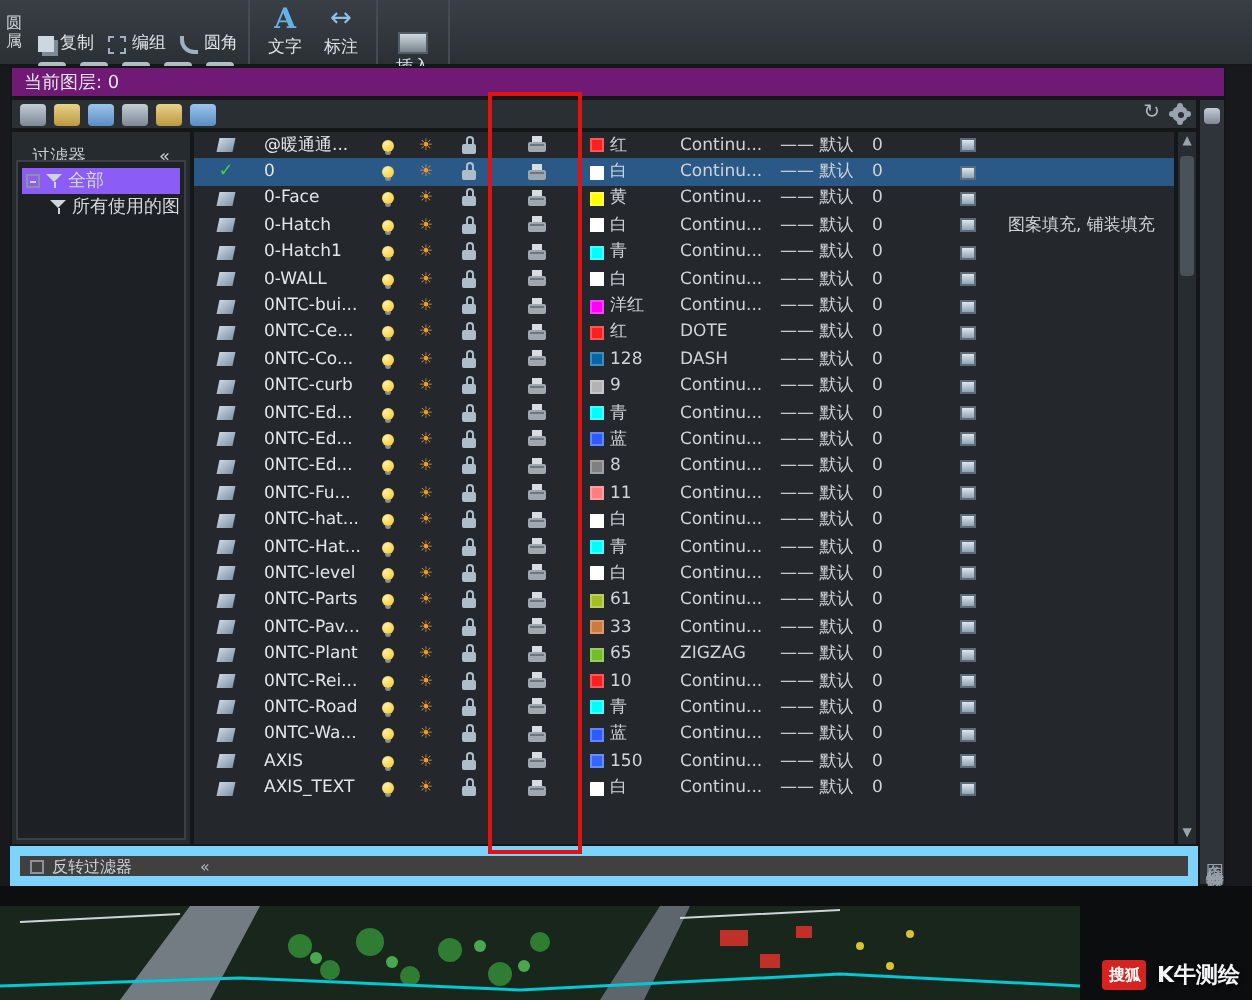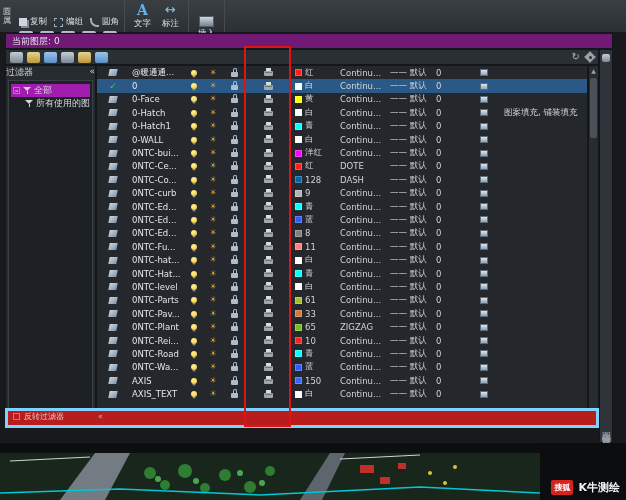--- a/index.html
+++ b/index.html
@@ -40,24 +40,24 @@
            box-sizing:border-box;display:flex;align-items:center;padding:0 4px;gap:4px}
   .tool-ic{width:13px;height:11px;background:linear-gradient(#c4cdd6,#7d8893);border-radius:2px;flex:none}
   .tool-ic.t2{background:linear-gradient(#e8d28a,#bb9840)} .tool-ic.t3{background:linear-gradient(#9cc4ec,#5a8ec4)}
   .tool-right{margin-left:auto;display:flex;align-items:center;gap:6px}
   .ic-refresh{color:#aeb6bd;font-size:10px;line-height:10px}
   .ic-gear{width:8px;height:8px;border-radius:50%;background:#9aa3ab;position:relative;
            box-shadow:0 -4px 0 -2.5px #9aa3ab,0 4px 0 -2.5px #9aa3ab,-4px 0 0 -2.5px #9aa3ab,4px 0 0 -2.5px #9aa3ab}
   .ic-gear::after{content:"";position:absolute;left:2.5px;top:2.5px;width:3px;height:3px;border-radius:50%;background:#2a2f34}
   
   .filters{position:absolute;left:5px;top:65px;width:91px;height:358px;background:#262b30;border:1px solid #14171a;box-sizing:border-box}
-  .filters-header{height:25px;display:flex;justify-content:space-between;align-items:flex-start;padding:0 0;color:#c8cdd2}
+  .filters-header{height:25px;display:flex;justify-content:space-between;align-items:center;padding:0 10px;color:#c8cdd2}
   .tree{position:absolute;top:14px;left:2px;right:2px;bottom:2px;background:#1d2125;border:1px solid #3a4046;padding:3px 2px;box-sizing:border-box}
   .titem{display:flex;align-items:center;gap:3px;height:13px;padding:0 2px;white-space:nowrap;overflow:hidden;color:#d5dade}
-  .titem.selected{background:#a21caf}
+  .titem.selected{background:#8b5cf6}
   .titem.child{margin-left:12px}
   .exp{width:7px;height:7px;border:1px solid #8a939c;position:relative;box-sizing:border-box;flex:none}
   .exp::after{content:"";position:absolute;left:1px;top:50%;transform:translateY(-50%);width:3px;height:1px;background:#cfd6dd}
   .funnel{position:relative;width:8px;height:8px;flex:none}
   .funnel::before{content:"";position:absolute;left:0;top:0;border-left:4px solid transparent;border-right:4px solid transparent;border-top:4px solid #cdd6de}
   .funnel::after{content:"";position:absolute;left:3.5px;top:4px;width:1px;height:3px;background:#cdd6de}
   
   .table{position:absolute;left:96px;top:65px;width:492px;height:358px;background:#24282d;border:1px solid #14171a;box-sizing:border-box;overflow:hidden}
   .cols{display:grid;grid-template-columns:32px 57px 16px 22px 21px 47px 45px 50px 46px 33px 35px minmax(0,1fr)}
   .thead{height:14px;background:linear-gradient(#31363c,#282d32);border-bottom:1px solid #43494f}
@@ -82,21 +82,21 @@
   .vscroll{position:absolute;left:588px;top:65px;width:11px;height:358px;background:#272c31;border:1px solid #14171a;box-sizing:border-box;
            display:flex;flex-direction:column;align-items:center}
   .sb-btn{color:#9aa3ab;font-size:6px;line-height:10px;height:10px}
   .sb-thumb{width:7px;height:60px;background:#4a5157;border-radius:2px;margin:2px 0}
   .sb-down{margin-top:auto}
   .side-title{position:absolute;left:599px;top:49px;width:14px;height:394px;background:#2f343a;border:1px solid #14171a;box-sizing:border-box;
               display:flex;flex-direction:column;align-items:center;padding:4px 0}
   .side-dot{width:8px;height:8px;background:linear-gradient(#c4cdd6,#7d8893);border-radius:2px}
   .vtext{margin-top:auto;margin-bottom:6px;writing-mode:vertical-rl;text-orientation:upright;font-size:9px;color:#98a0a8;letter-spacing:1px}
   
-  .palbottom{position:absolute;left:5px;top:408px;width:594px;height:20px;background:#b91c1c;border:3px solid #7dd3fc;box-sizing:border-box;padding:1px 5px}
+  .palbottom{position:absolute;left:5px;top:423px;width:594px;height:20px;background:#404040;border:5px solid #7dd3fc;box-sizing:border-box;padding:1px 5px}
   .pb-line1{display:flex;align-items:center;gap:4px;height:9px;color:#cfd4d9;font-size:8px}
   .cb{width:7px;height:7px;border:1px solid #8a939c;box-sizing:border-box;flex:none}
   .pb-chev{margin-left:30px;color:#aeb6bd}
   .pb-line2{height:9px;line-height:9px;color:#c8cdd2;font-size:8.5px}
   
   .redbox{position:absolute;left:244px;top:46px;width:47px;height:381px;border:2px solid #e01212;box-sizing:border-box;pointer-events:none;z-index:30}
   
   .canvas{position:absolute;left:0;top:443px;width:626px;height:57px;background:#0c0e10}
   .wm{position:absolute;right:6px;bottom:5px;display:flex;align-items:center;gap:5px}
   .wm-logo{background:#d6231f;color:#fff;font-size:8px;padding:2px 3px;border-radius:2px;font-weight:bold}

